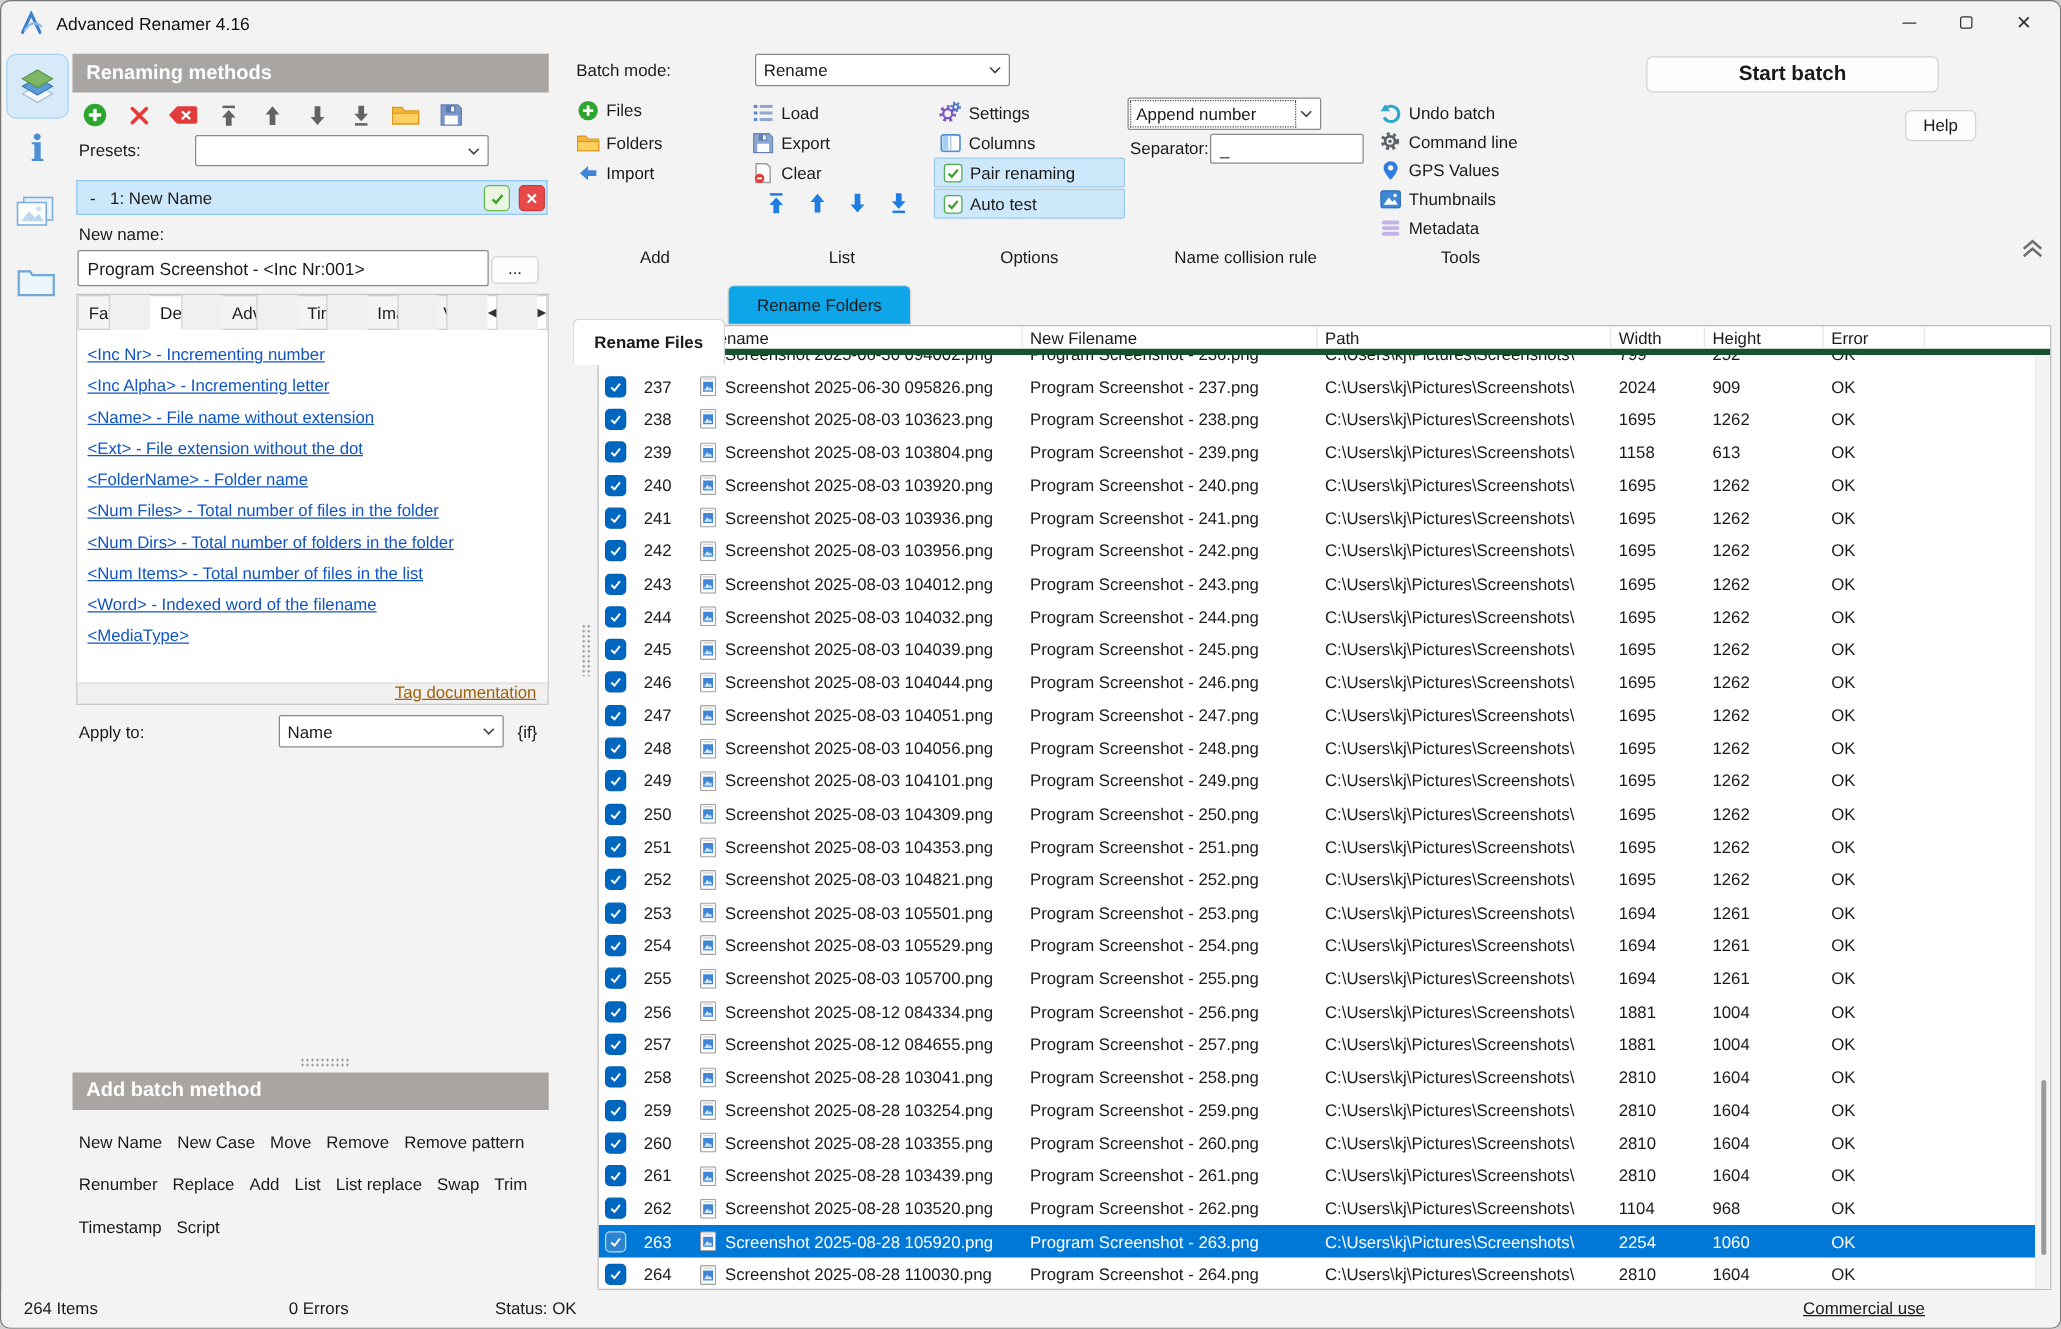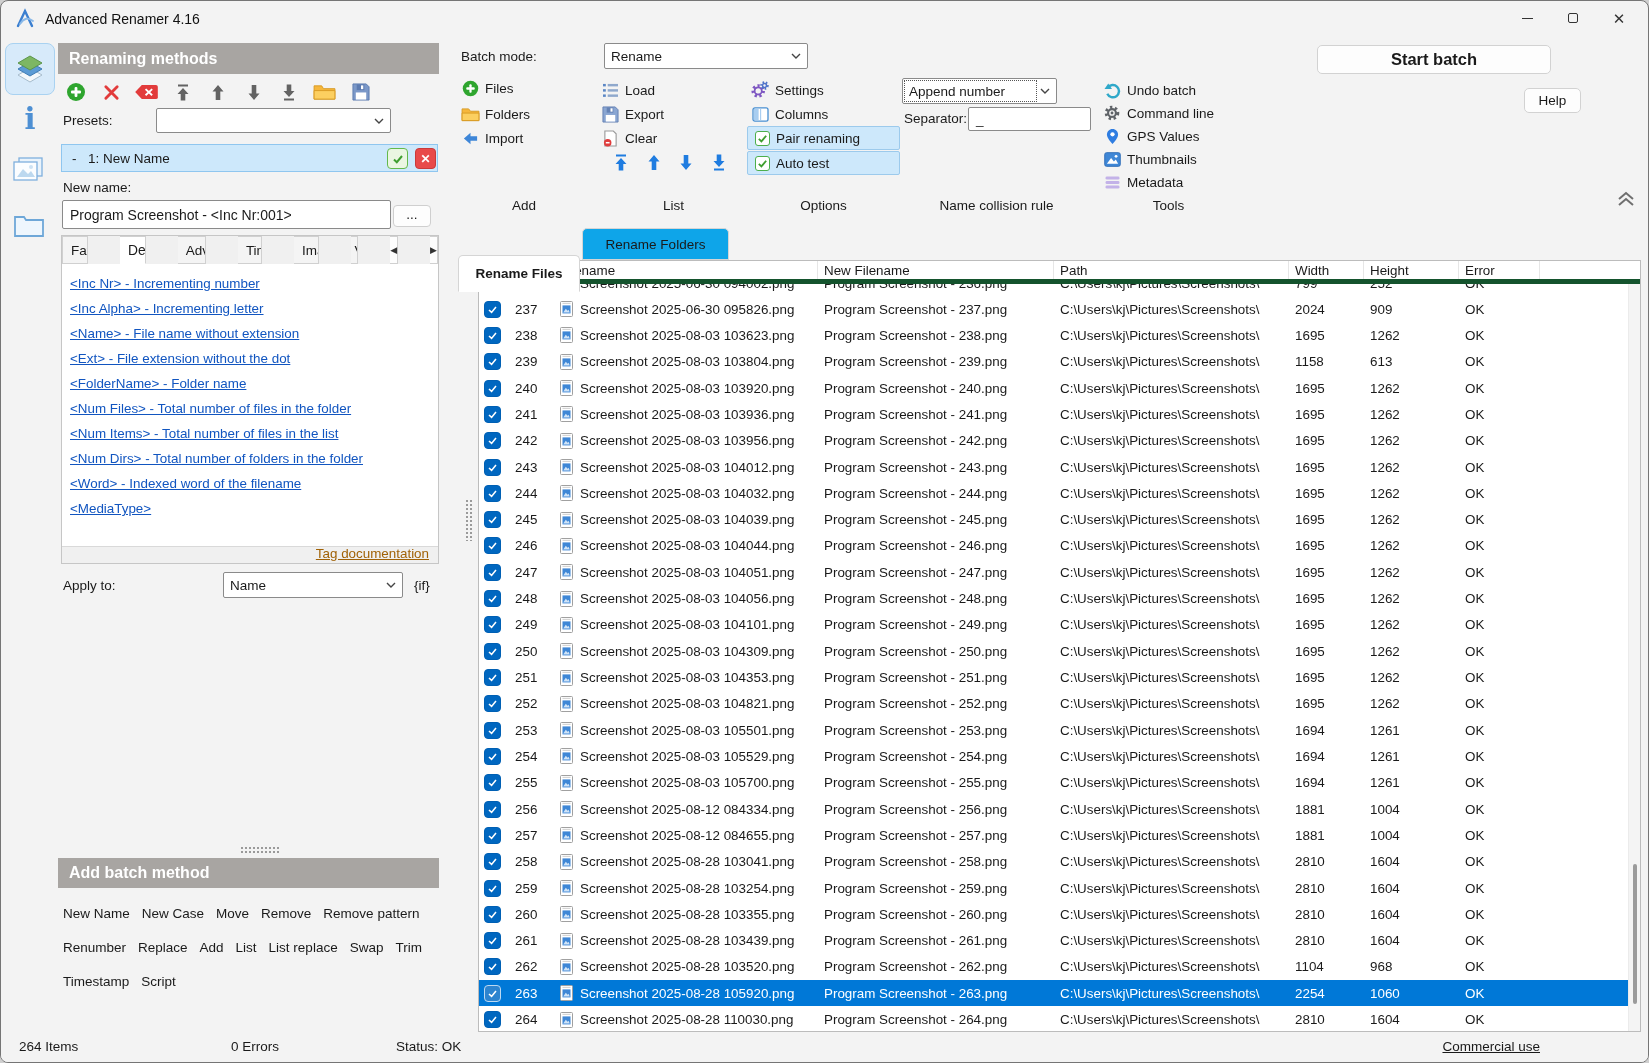--- a/index.html
+++ b/index.html
@@ -296,22 +296,22 @@
           <span>▶</span>
         </div>
     </div>
     <div class="tag-body">
         <span class="taglink">&lt;Inc Nr&gt; - Incrementing number</span>
         <span class="taglink">&lt;Inc Alpha&gt; - Incrementing letter</span>
         <span class="taglink">&lt;Name&gt; - File name without extension</span>
         <span class="taglink">&lt;Ext&gt; - File extension without the dot</span>
         <span class="taglink">&lt;FolderName&gt; - Folder name</span>
         <span class="taglink">&lt;Num Files&gt; - Total number of files in the folder</span>
+        <span class="taglink">&lt;Num Dirs&gt; - Total number of folders in the folder</span>
         <span class="taglink">&lt;Num Items&gt; - Total number of files in the list</span>
-        <span class="taglink">&lt;Num Dirs&gt; - Total number of folders in the folder</span>
         <span class="taglink">&lt;Word&gt; - Indexed word of the filename</span>
         <span class="taglink">&lt;MediaType&gt;</span>
       </div>
     <div class="tag-footer">
       <span class="tagdoc">Tag documentation</span>
     </div>
   </div>
 
   <span class="lbl" style="left:62px; top:577px;">Apply to:</span>
   <div class="combo" style="left:222px; top:571px; width:180px; height:26px;">

